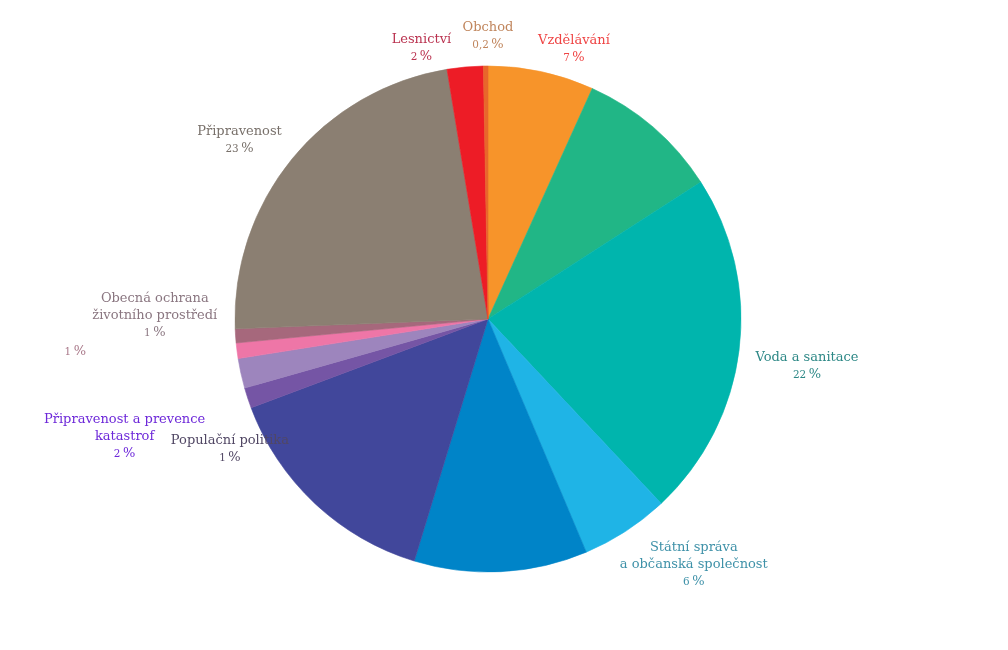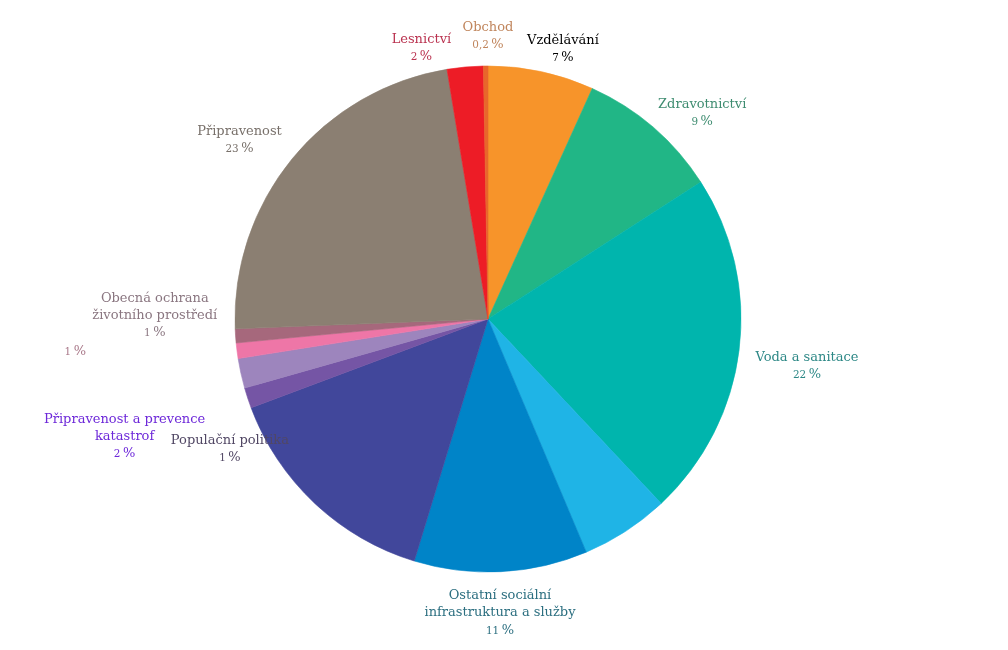--- a/index.html
+++ b/index.html
@@ -37,36 +37,32 @@
       <path class="slice" d="M 488 319 L 244.61 388.06 A 253 253 0 0 1 238.11 358.58 Z" fill="#9D85BD" stroke="#9D85BD"></path>
       <path class="slice" d="M 488 319 L 238.11 358.58 A 253 253 0 0 1 236.14 342.97 Z" fill="#EE76A7" stroke="#EE76A7"></path>
       <path class="slice" d="M 488 319 L 236.14 342.97 A 253 253 0 0 1 235.19 328.85 Z" fill="#A6687C" stroke="#A6687C"></path>
       <path class="slice" d="M 488 319 L 235.19 328.85 A 253 253 0 0 1 447.01 69.34 Z" fill="#8B7F72" stroke="#8B7F72"></path>
       <path class="slice" d="M 488 319 L 447.01 69.34 A 253 253 0 0 1 483.39 66.04 Z" fill="#ED1C26" stroke="#ED1C26"></path>
       <path class="slice" d="M 488 319 L 483.39 66.04 A 253 253 0 0 1 488.00 66.00 Z" fill="#E8672B" stroke="#E8672B"></path>
     </g>
   </svg>
 
   <div id="labels">
-      <div class="lbl" style="color: #000000; left: 527px; top: 30.6px;">
+      <div class="lbl" style="color: #ef4444; left: 538px; top: 30.6px;">
         <span class="line">Vzdělávání</span>
         <span class="line pct"><i class="num">7</i><i class="sp"></i>%</span>
-      </div>
-      <div class="lbl" style="color: rgb(62, 140, 112); left: 658.067px; top: 95px;">
-        <span class="line">Zdravotnictví</span>
-        <span class="line pct"><i class="num">9</i><i class="sp"></i>%</span>
       </div>
       <div class="lbl" style="color: rgb(45, 136, 134); left: 755.492px; top: 347.5px;">
         <span class="line">Voda a sanitace</span>
         <span class="line pct"><i class="num">22</i><i class="sp"></i>%</span>
       </div>
-      <div class="lbl" style="color: rgb(44, 111, 128); left: 424.516px; top: 586.4px;">
-        <span class="line">Ostatní sociální</span>
-        <span class="line">infrastruktura a služby</span>
-        <span class="line pct"><i class="num">11</i><i class="sp"></i>%</span>
+      <div class="lbl" style="color: rgb(62, 145, 168); left: 619.839px; top: 537.5px;">
+        <span class="line">Státní správa</span>
+        <span class="line">a občanská společnost</span>
+        <span class="line pct"><i class="num">6</i><i class="sp"></i>%</span>
       </div>
       <div class="lbl" style="color: rgb(81, 71, 100); left: 122.861px; top: 431.1px; margin-left: 48px;">
         <span class="line">Populační politika</span>
         <span class="line pct"><i class="num">1</i><i class="sp"></i>%</span>
       </div>
       <div class="lbl" style="color: #6d28d9; left: 44px; top: 378.6px; margin-top: 31px;">
         <span class="line">Připravenost a prevence</span>
         <span class="line">katastrof</span>
         <span class="line pct"><i class="num">2</i><i class="sp"></i>%</span>
       </div>

